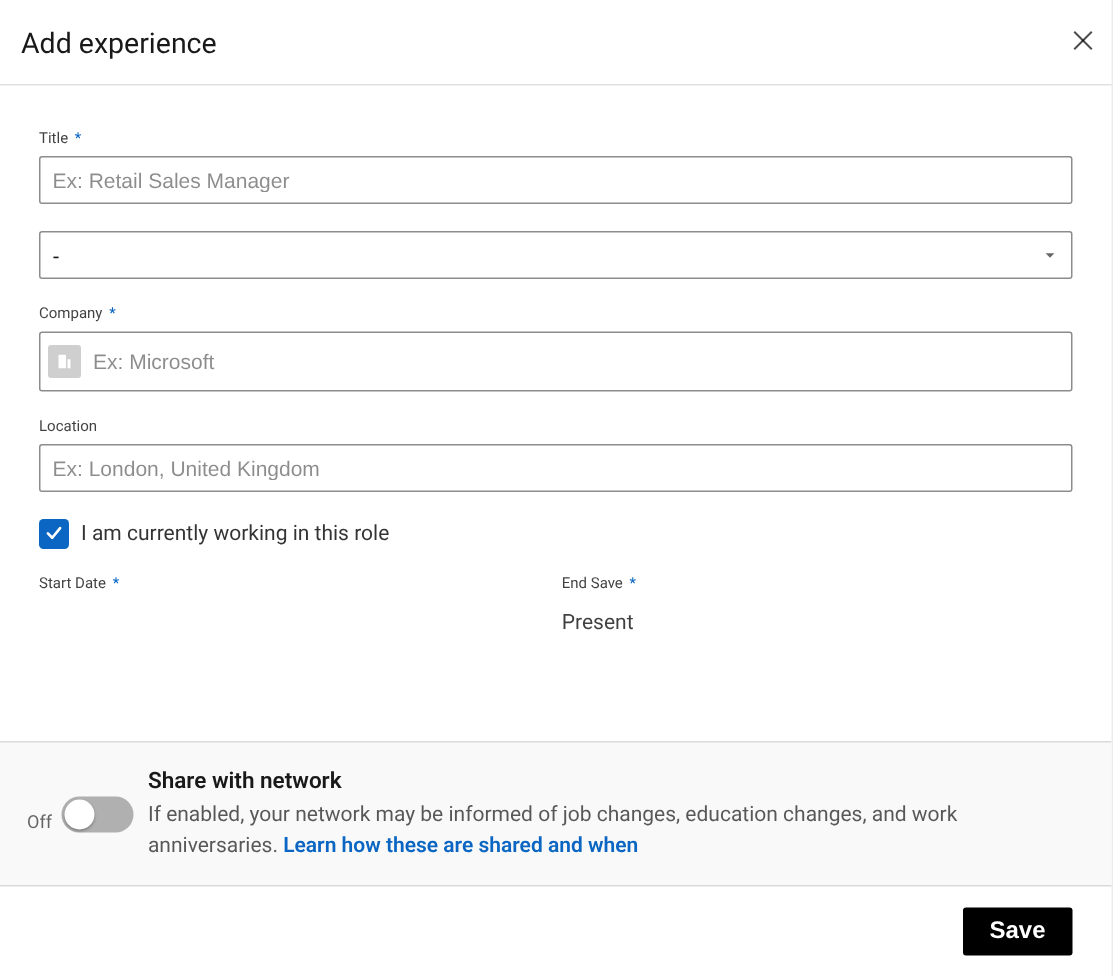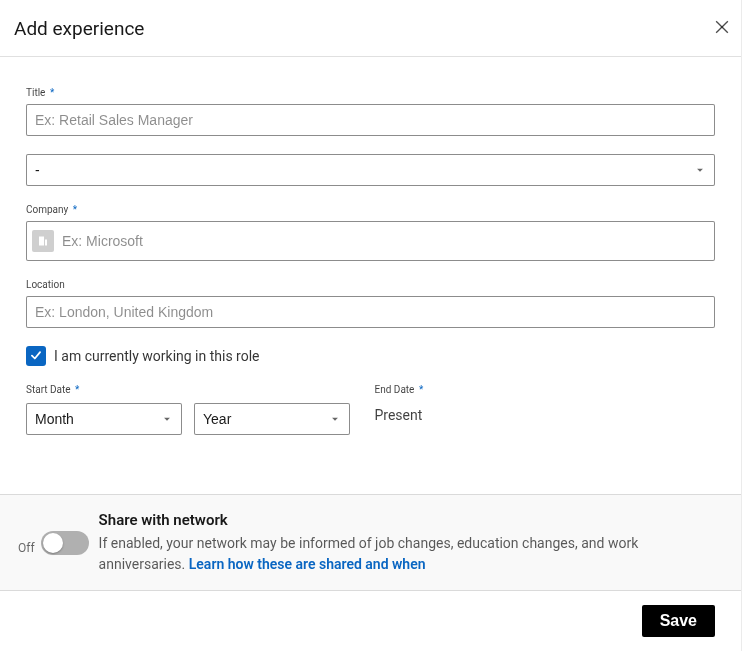--- a/index.html
+++ b/index.html
@@ -300,46 +300,24 @@
         </span>
       </div>
       <span class="checkbox-label">I am currently working in this role</span>
     </div>
 
     <div class="date-row">
       <div class="date-col">
         <label class="field-label">
           <span>Start Date</span><span class="req"> *</span>
         </label>
-        <div class="date-selects">
-          <div class="select-wrap">
-            <select class="select">
-              <option>Month</option>
-            </select>
-            <span class="select-caret">
-              <svg viewBox="0 0 24 24" fill="currentColor">
-                  <path d="M7 10l5 5 5-5z"></path>
-                </svg>
-            </span>
-          </div>
-          <div class="select-wrap">
-            <select class="select">
-              <option>Year</option>
-            </select>
-            <span class="select-caret">
-              <svg viewBox="0 0 24 24" fill="currentColor">
-                  <path d="M7 10l5 5 5-5z"></path>
-                </svg>
-            </span>
-          </div>
-        </div>
       </div>
       <div class="date-col">
         <label class="field-label">
-          <span>End Date</span><span class="req"> *</span>
+          <span>End Save</span><span class="req"> *</span>
         </label>
         <div class="end-present">Present</div>
       </div>
     </div>
 
   </div>
 
   <div class="share-section">
     <div class="toggle-col">
       <span class="toggle-state">Off</span>

